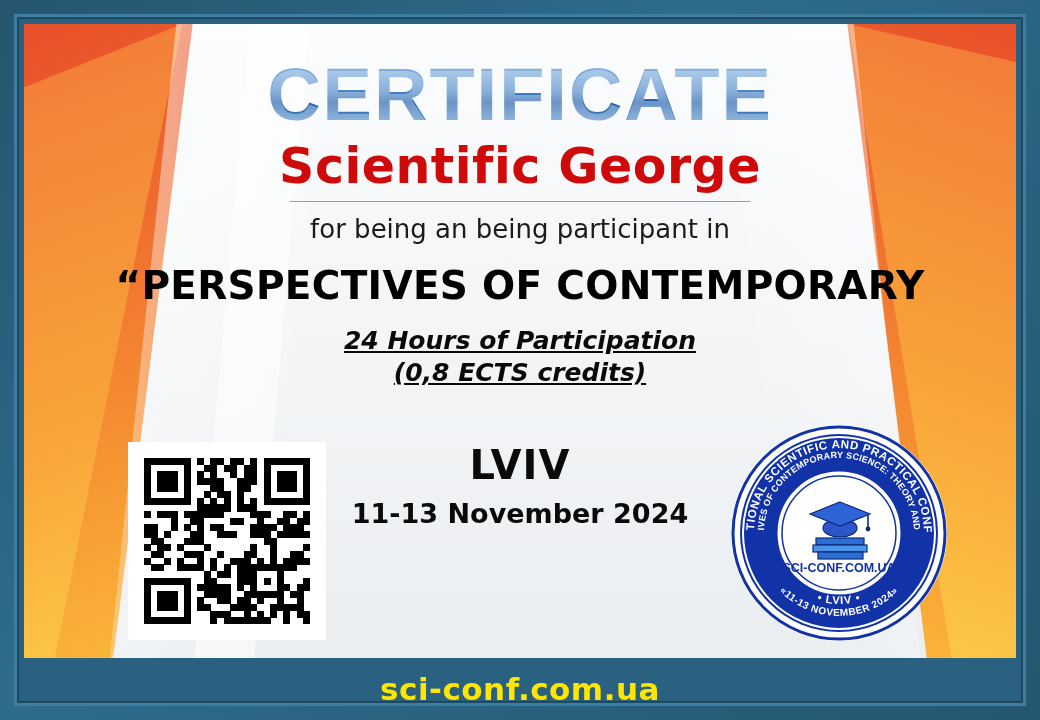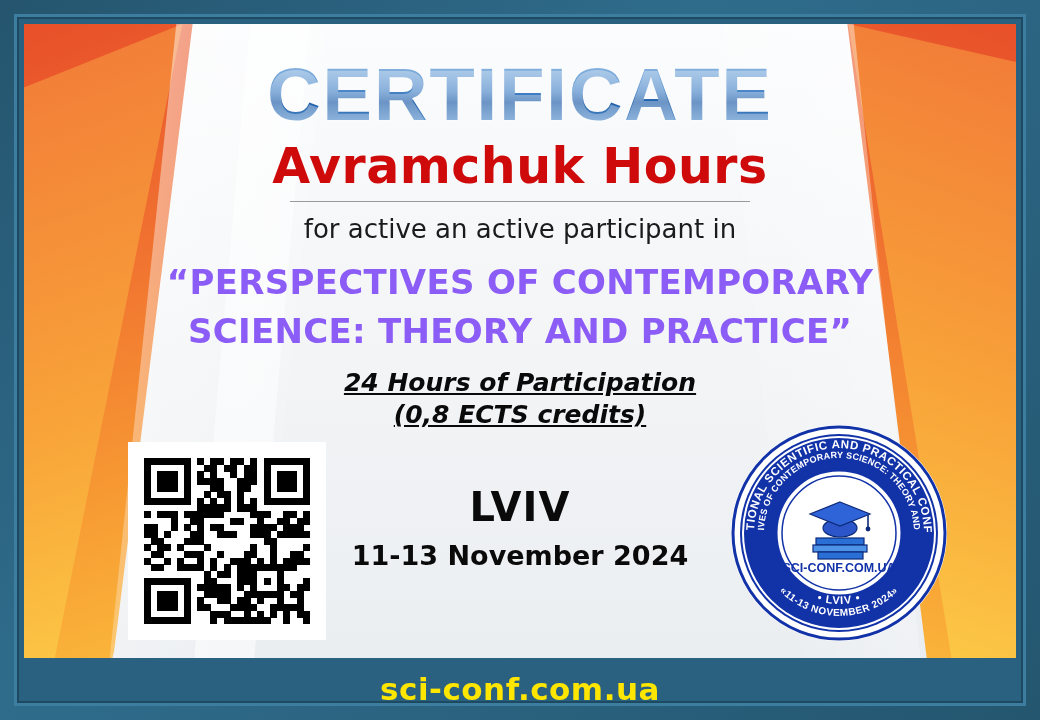--- a/index.html
+++ b/index.html
@@ -157,23 +157,23 @@
     font-family: "DejaVu Sans", sans-serif;
   }
   .conf-line {
     margin-top: 4px;
     font-size: 25px;
     color: #1b1b1b;
     font-family: "DejaVu Sans", sans-serif;
   }
   .conf-title {
     margin-top: 14px;
-    font-size: 34px;
+    font-size: 39px;
     font-weight: bold;
-    color: #8b5cf6;
+    color: #000000;
     font-family: "DejaVu Sans", sans-serif;
     line-height: 1.45;
     letter-spacing: .3px;
   }
   .hours {
     margin-top: 10px;
     font-size: 25px;
     font-weight: bold;
     font-style: italic;
     color: #0a0a0a;
@@ -255,26 +255,25 @@
     <div class="orange-left2"></div>
     <div class="orange-right"></div>
     <div class="orange-right2"></div>
     <div class="white-panel"></div>
     <div class="sheen-a"></div>
     <div class="sheen-c"></div>
     <div class="sheen-b"></div>
 
     <div class="content">
       <div class="title">CERTIFICATE</div>
-      <div class="recipient">Avramchuk Hours</div>
+      <div class="recipient">Scientific George</div>
       <div class="rule"></div>
-      <div class="for-line">for active an active participant in</div>
+      <div class="for-line">for being an being participant in</div>
       <div class="conf-title">
         <div>“PERSPECTIVES OF CONTEMPORARY</div>
-        <div>SCIENCE: THEORY AND PRACTICE”</div>
       </div>
       <div class="hours">
         <div>24 Hours of Participation</div>
         <div>(0,8 ECTS credits)</div>
       </div>
       <div class="city">LVIV</div>
       <div class="dates">11-13 November 2024</div>
     </div>
 
     <div class="qr-box">

